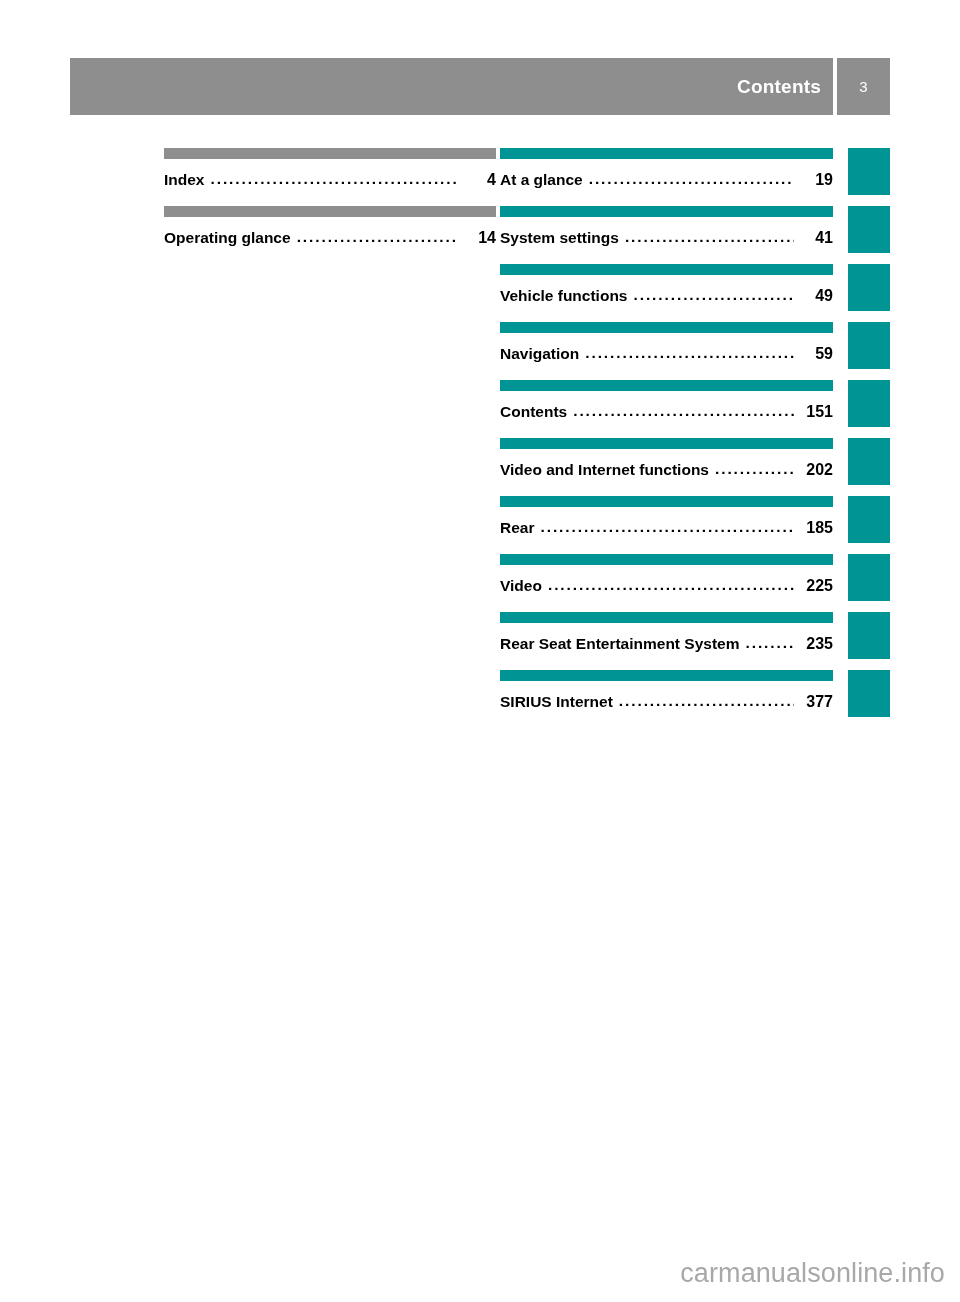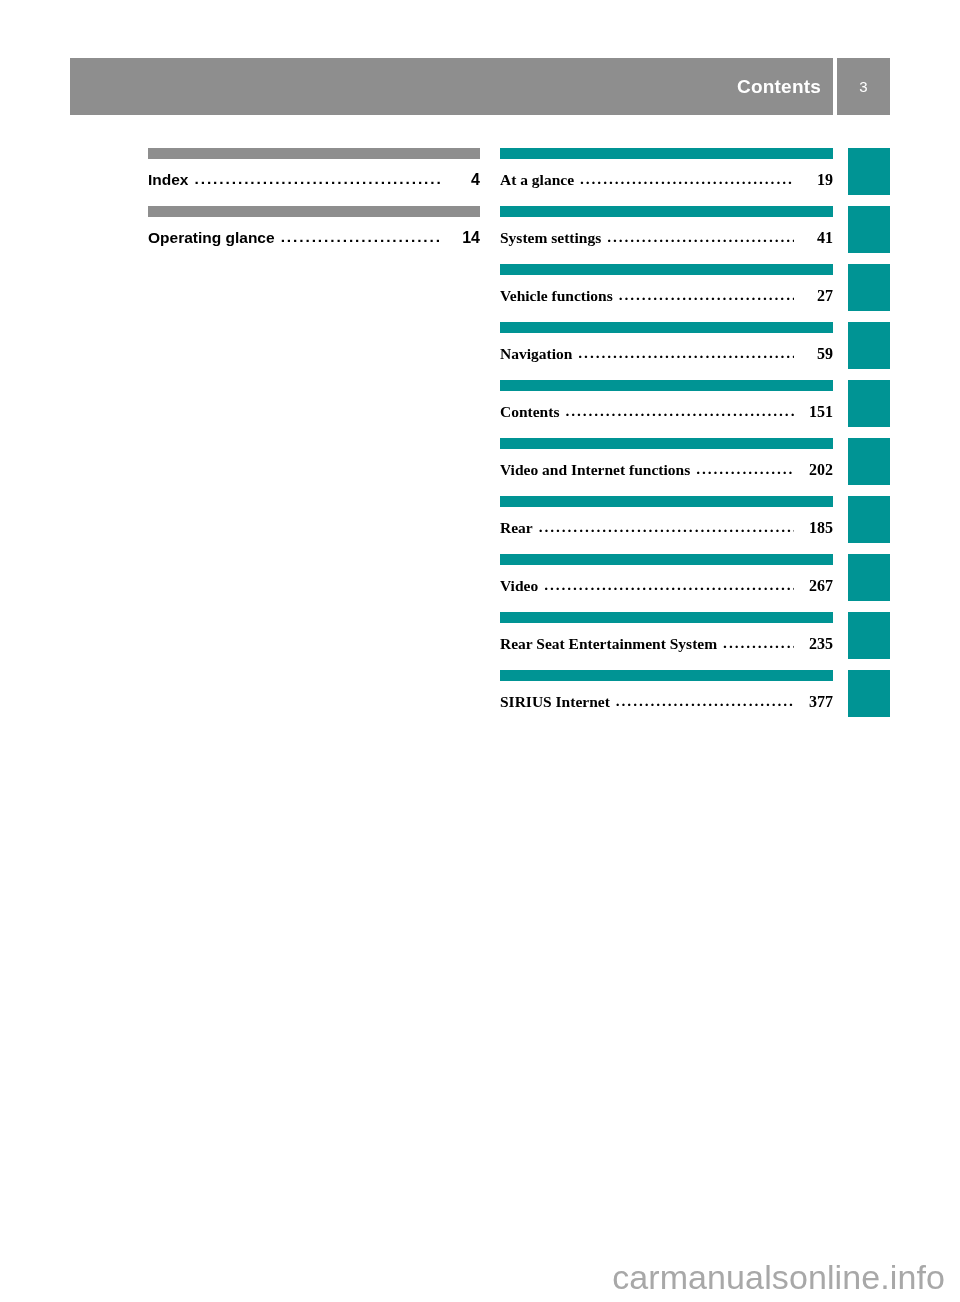--- a/index.html
+++ b/index.html
@@ -66,22 +66,22 @@
     width: 960px;
   }
   .toc-columns {
     position: relative;
     width: 960px;
   }
   .toc-column {
     position: absolute;
     top: 0;
   }
-  .toc-column.left  { left: 148px; width: 332px; }
-  .toc-column.right { left: 500px; width: 333px; font-family: Liberation Serif, serif; }
+  .toc-column.left  { left: 164px; width: 332px; }
+  .toc-column.right { left: 500px; width: 333px; }
 
   .toc-entry {
     position: relative;
     height: 58px;
   }
   .toc-rule {
     height: 11px;
     width: 100%;
     background: #8e8e8e;
   }
@@ -139,21 +139,21 @@
     margin-bottom: 11px;
   }
 
   
   .footer-watermark {
     position: absolute;
     left: 0;
     top: 1258px;
     width: 945px;
     text-align: right;
-    font-size: 34px;
+    font-size: 27px;
     color: #a8a8a8;
     font-family: "Liberation Sans", sans-serif;
     letter-spacing: 0.1px;
   }
 </style>
 </head>
 <body>
 
 <div class="page-header">
   <div class="header-title-block">
@@ -200,21 +200,21 @@
             <span class="toc-label">System settings</span>
             <span class="toc-dots">..............................................................</span>
             <span class="toc-page">41</span>
           </div>
         </div>
         <div class="toc-entry">
           <div class="toc-rule" style="background: rgb(0, 148, 148);"></div>
           <div class="toc-line">
             <span class="toc-label">Vehicle functions</span>
             <span class="toc-dots">..............................................................</span>
-            <span class="toc-page">27</span>
+            <span class="toc-page">49</span>
           </div>
         </div>
         <div class="toc-entry">
           <div class="toc-rule" style="background: rgb(0, 148, 148);"></div>
           <div class="toc-line">
             <span class="toc-label">Navigation</span>
             <span class="toc-dots">..............................................................</span>
             <span class="toc-page">59</span>
           </div>
         </div>
@@ -240,21 +240,21 @@
             <span class="toc-label">Rear</span>
             <span class="toc-dots">..............................................................</span>
             <span class="toc-page">185</span>
           </div>
         </div>
         <div class="toc-entry">
           <div class="toc-rule" style="background: rgb(0, 148, 148);"></div>
           <div class="toc-line">
             <span class="toc-label">Video</span>
             <span class="toc-dots">..............................................................</span>
-            <span class="toc-page">267</span>
+            <span class="toc-page">225</span>
           </div>
         </div>
         <div class="toc-entry">
           <div class="toc-rule" style="background: rgb(0, 148, 148);"></div>
           <div class="toc-line">
             <span class="toc-label">Rear Seat Entertainment System</span>
             <span class="toc-dots">..............................................................</span>
             <span class="toc-page">235</span>
           </div>
         </div>

